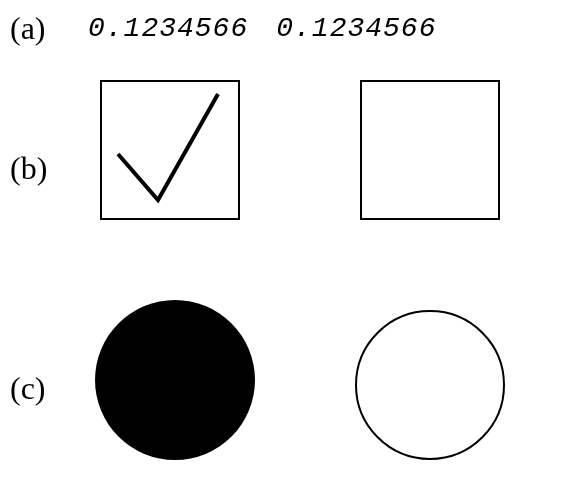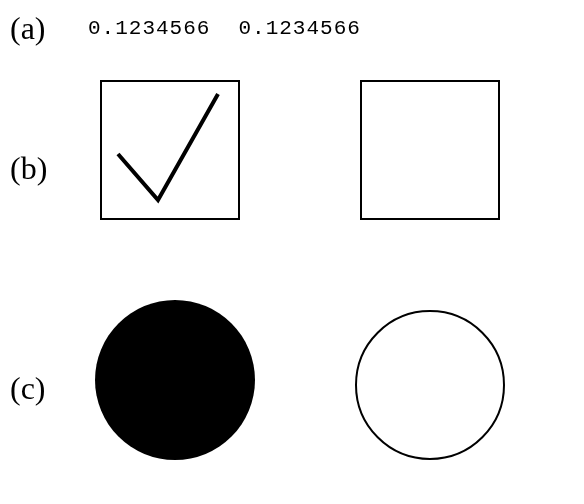--- a/index.html
+++ b/index.html
@@ -17,23 +17,24 @@
     .row {
       position: absolute;
       display: flex;
       align-items: center;
     }
     .label {
       font-size: 32px;
       width: 70px;
     }
     .num {
-      font-size: 21px;
+      font-size: 28px;
       font-family: "Courier New", monospace;
       letter-spacing: 1px;
+      font-style: italic;
     }
     .row-a {
       top: 10px;
       left: 10px;
     }
     .row-a .num1 {
       margin-left: 8px;
     }
     .row-a .num2 {
       margin-left: 28px;

